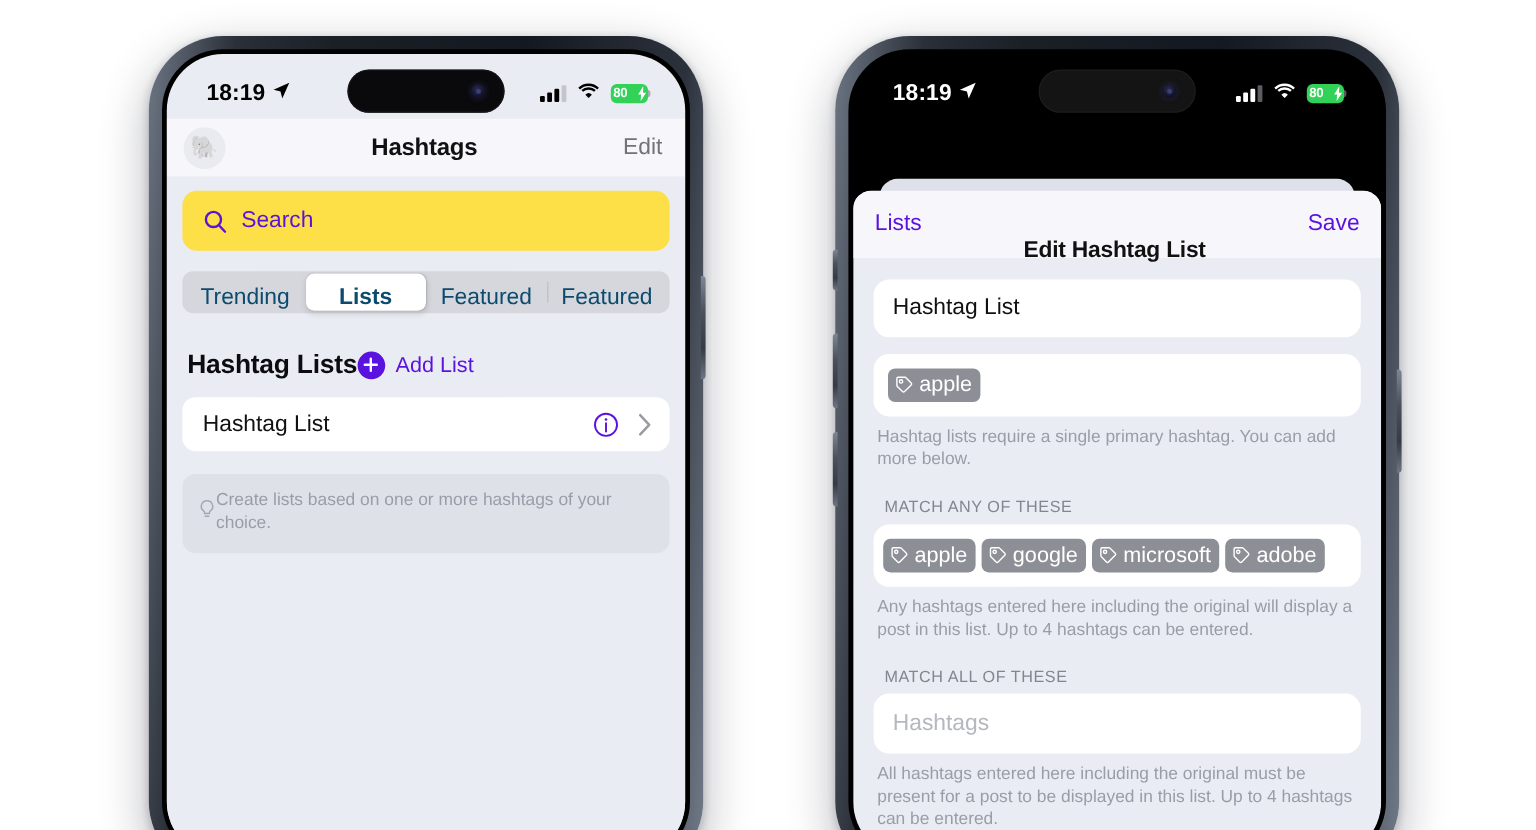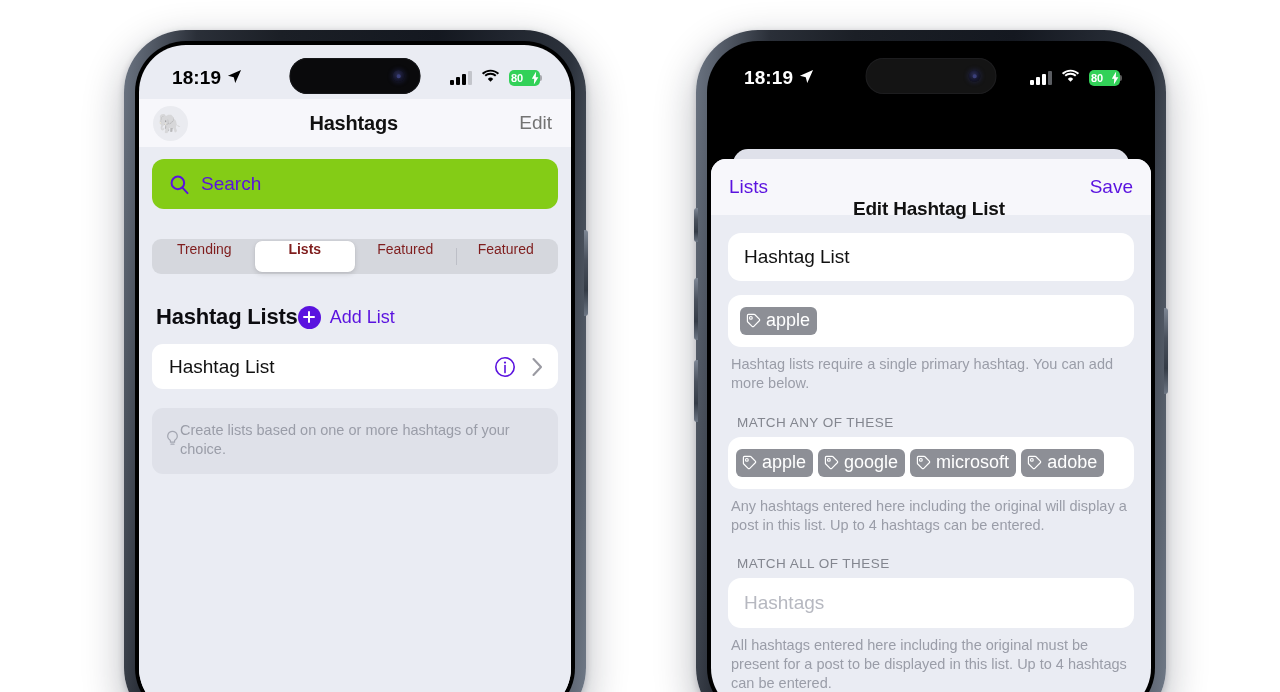--- a/index.html
+++ b/index.html
@@ -126,35 +126,35 @@
   .nav-title { font-size:20px; font-weight:700; color:#111; letter-spacing:-.2px; }
   .nav-action { font-size:19px; color:#737373; }
 
   .content {
     position:absolute; top:102px; left:0; right:0; bottom:0;
     background:#eaecf3; padding: 12px 13px 0 13px;
     overflow:hidden;
   }
 
   .searchbar {
-    height:50px; border-radius:12px; background:#84cc16;
+    height:50px; border-radius:12px; background:#fde047;
     display:flex; align-items:center; gap:11px; padding:0 17px;
-    margin-bottom:30px;
+    margin-bottom:17px;
   }
   .searchbar .sicon { color:#5a12df; display:flex; }
   .searchbar .sph { font-size:19px; color:#5a12df; }
 
   .segmented {
     height:35px; border-radius:9px; background:#d5d7dd;
     display:flex; align-items:center; padding:2px; position:relative;
     margin-bottom:30px;
   }
   .seg {
-    flex:1; height:100%; display:flex; align-items:flex-start; justify-content:center;
-    font-size:14px; color:#7f1d1d; border-radius:7px; position:relative;
+    flex:1; height:100%; display:flex; align-items:flex-end; justify-content:center;
+    font-size:19px; color:#0c4a6e; border-radius:7px; position:relative;
   }
   .seg.active { background:#fff; box-shadow:0 2px 5px rgba(0,0,0,.13),0 0 1px rgba(0,0,0,.12); font-weight:600;}
   .seg.divider::before{
     content:""; position:absolute; left:0; top:7px; bottom:7px; width:1px; background:#bdbfc7;
   }
 
   .section-head {
     display:flex; align-items:center; justify-content:flex-start;
     padding: 0 3px 0 4px; margin-bottom:14px;
   }

